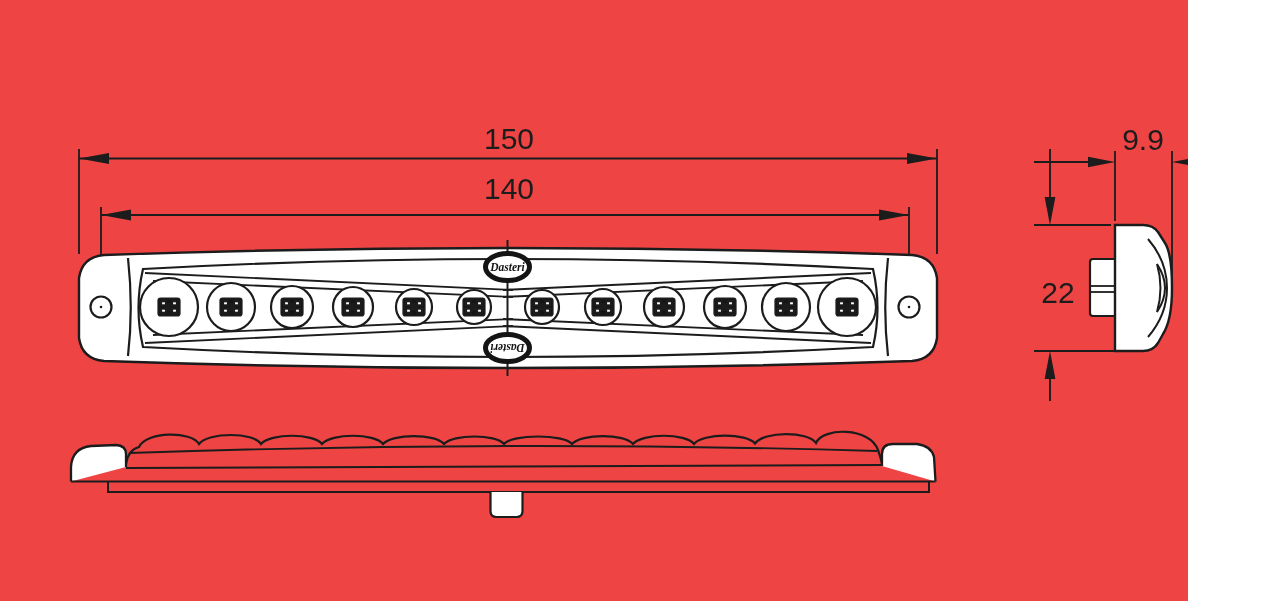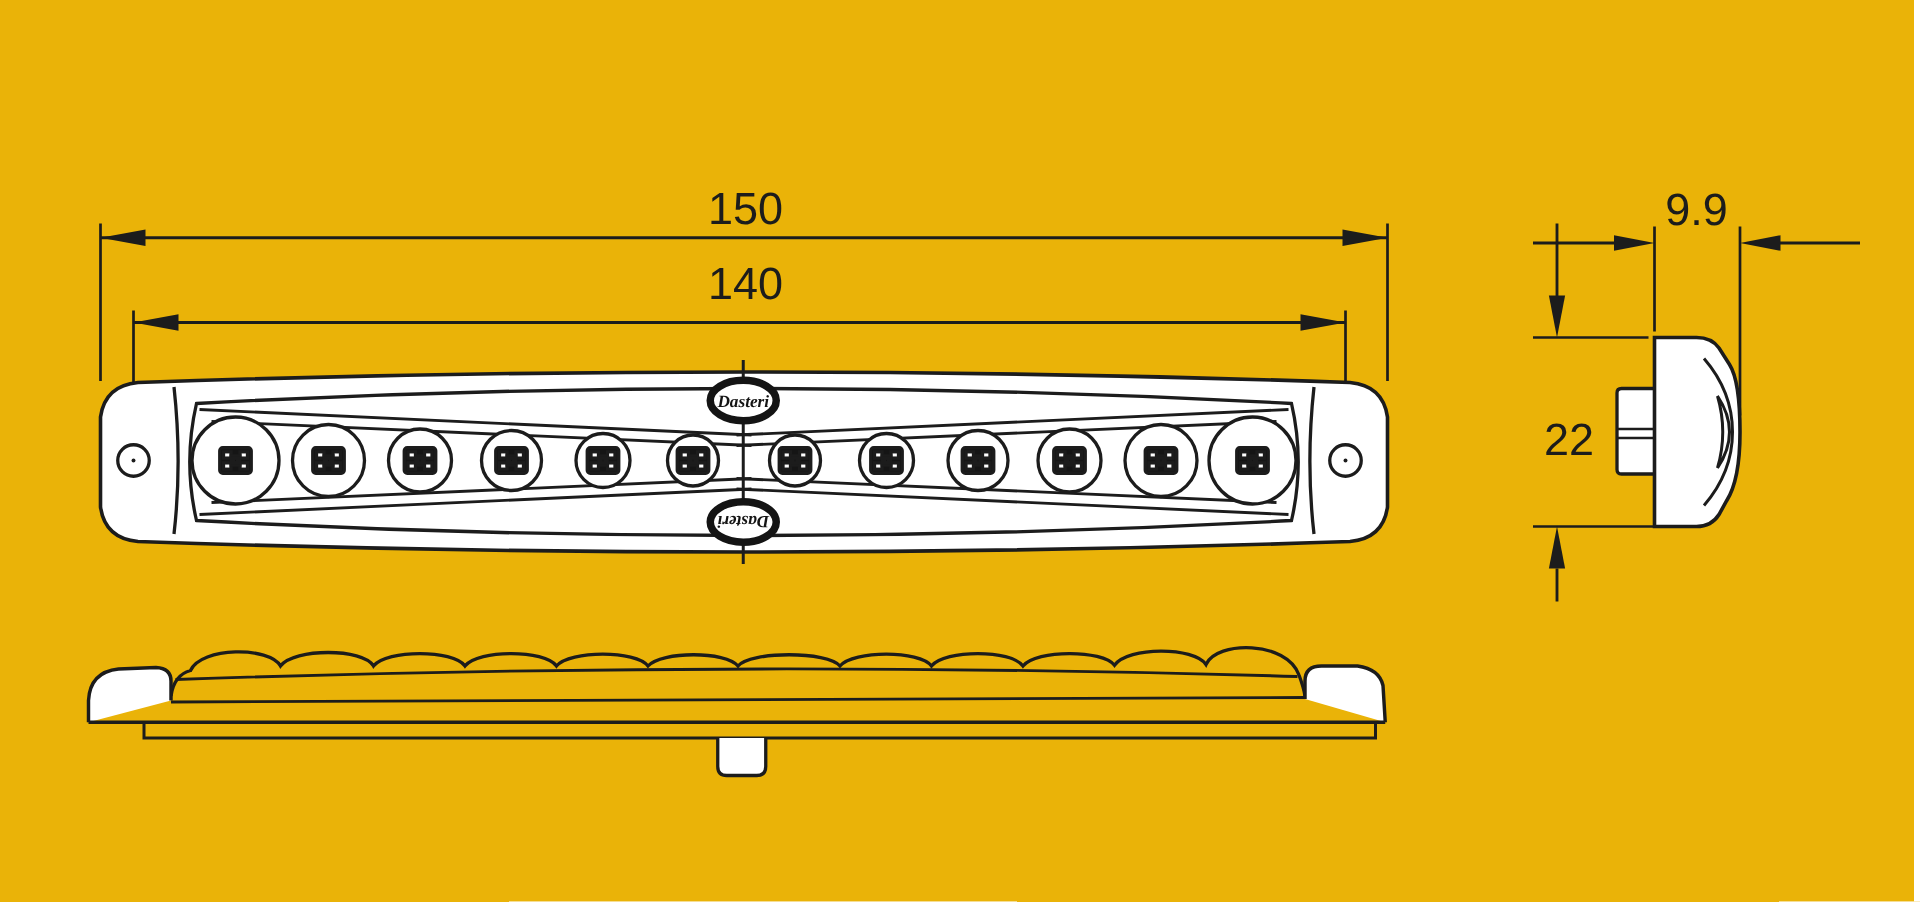--- a/index.html
+++ b/index.html
@@ -1,17 +1,17 @@
 <!DOCTYPE html>
 <html><head>
 <meta charset="utf-8">
 <style>
   html,body{margin:0;padding:0;background:#ffffff;}
-  .stage{position:relative;width:1276px;height:601px;background:#eab308;overflow:hidden;
-         font-family:"Liberation Sans", sans-serif;}
+  .stage{position:relative;width:1176px;height:601px;background:#ef4444;overflow:hidden;
+         font-family:"Liberation Sans", sans-serif;padding-left:12px;}
   svg{display:block;}
   .dim-text{font-family:"Liberation Sans", sans-serif;font-size:30px;fill:#1c1c1c;}
   .logo-text{font-family:"Liberation Serif", serif;font-style:italic;font-weight:700;
              font-size:11.5px;fill:#141414;}
   .ln{stroke:#1c1c1c;fill:none;}
   .fillw{fill:#ffffff;}
   .arrow{fill:#1c1c1c;stroke:none;}
 </style>
 </head>
 <body>

